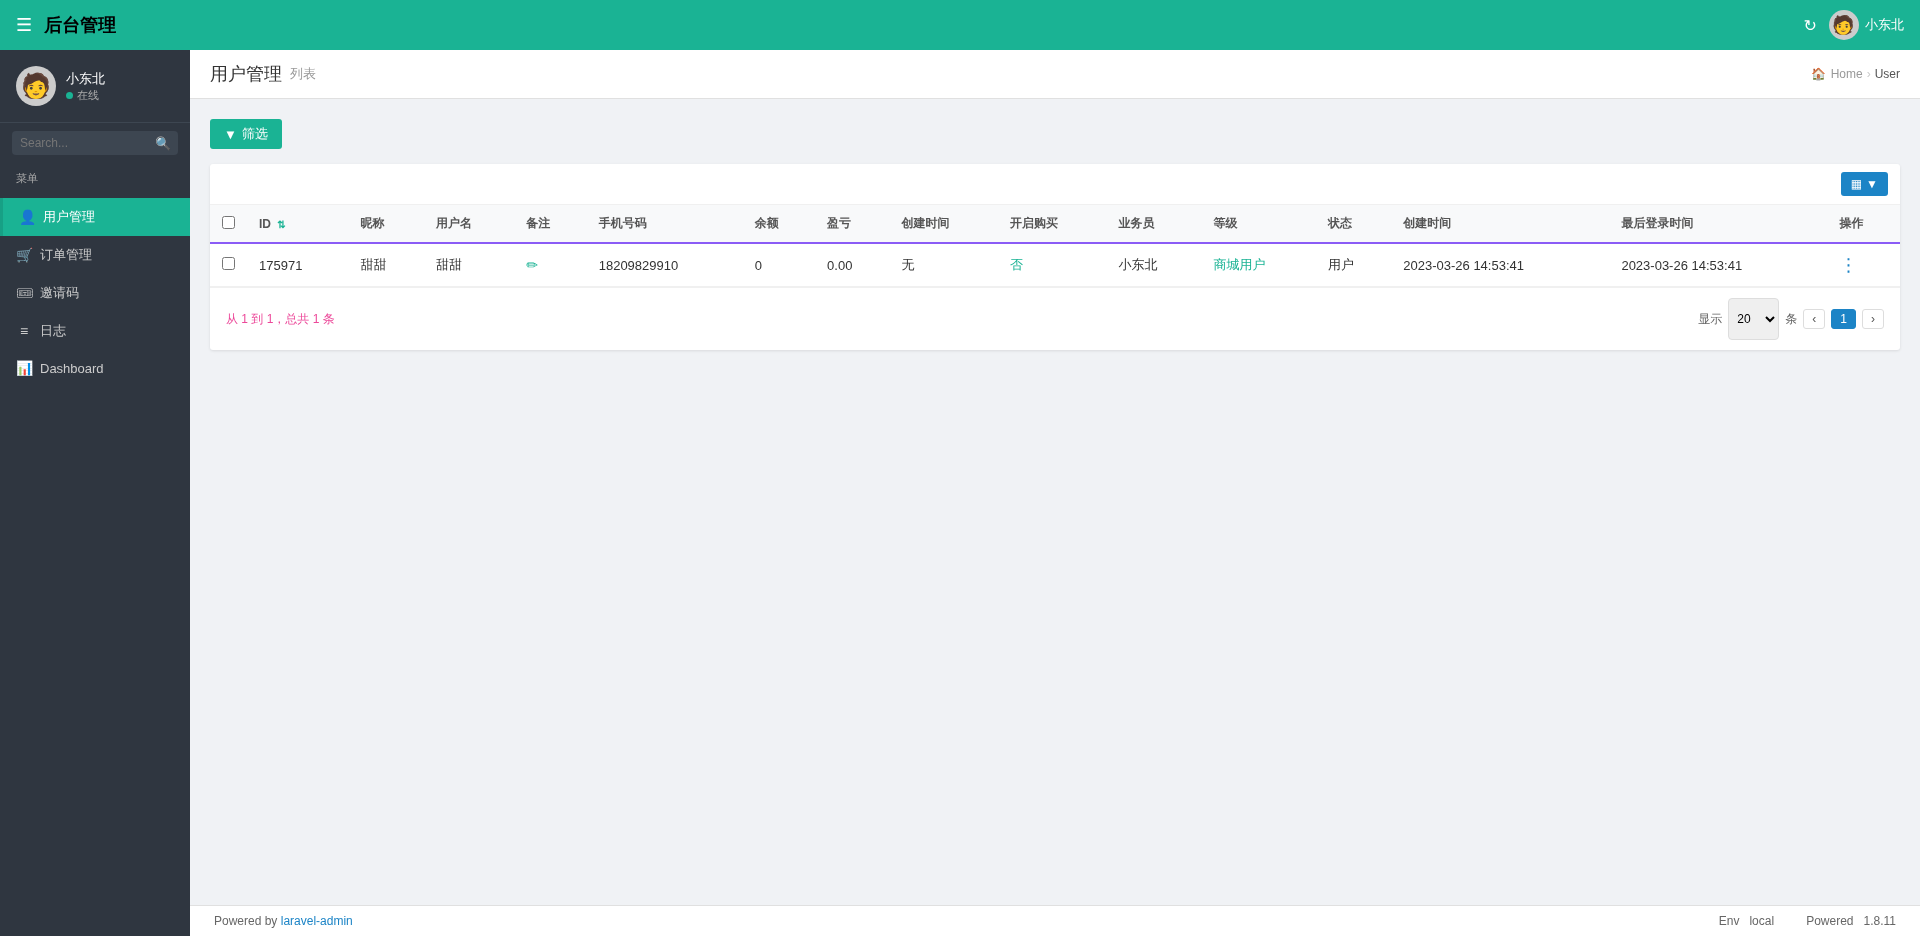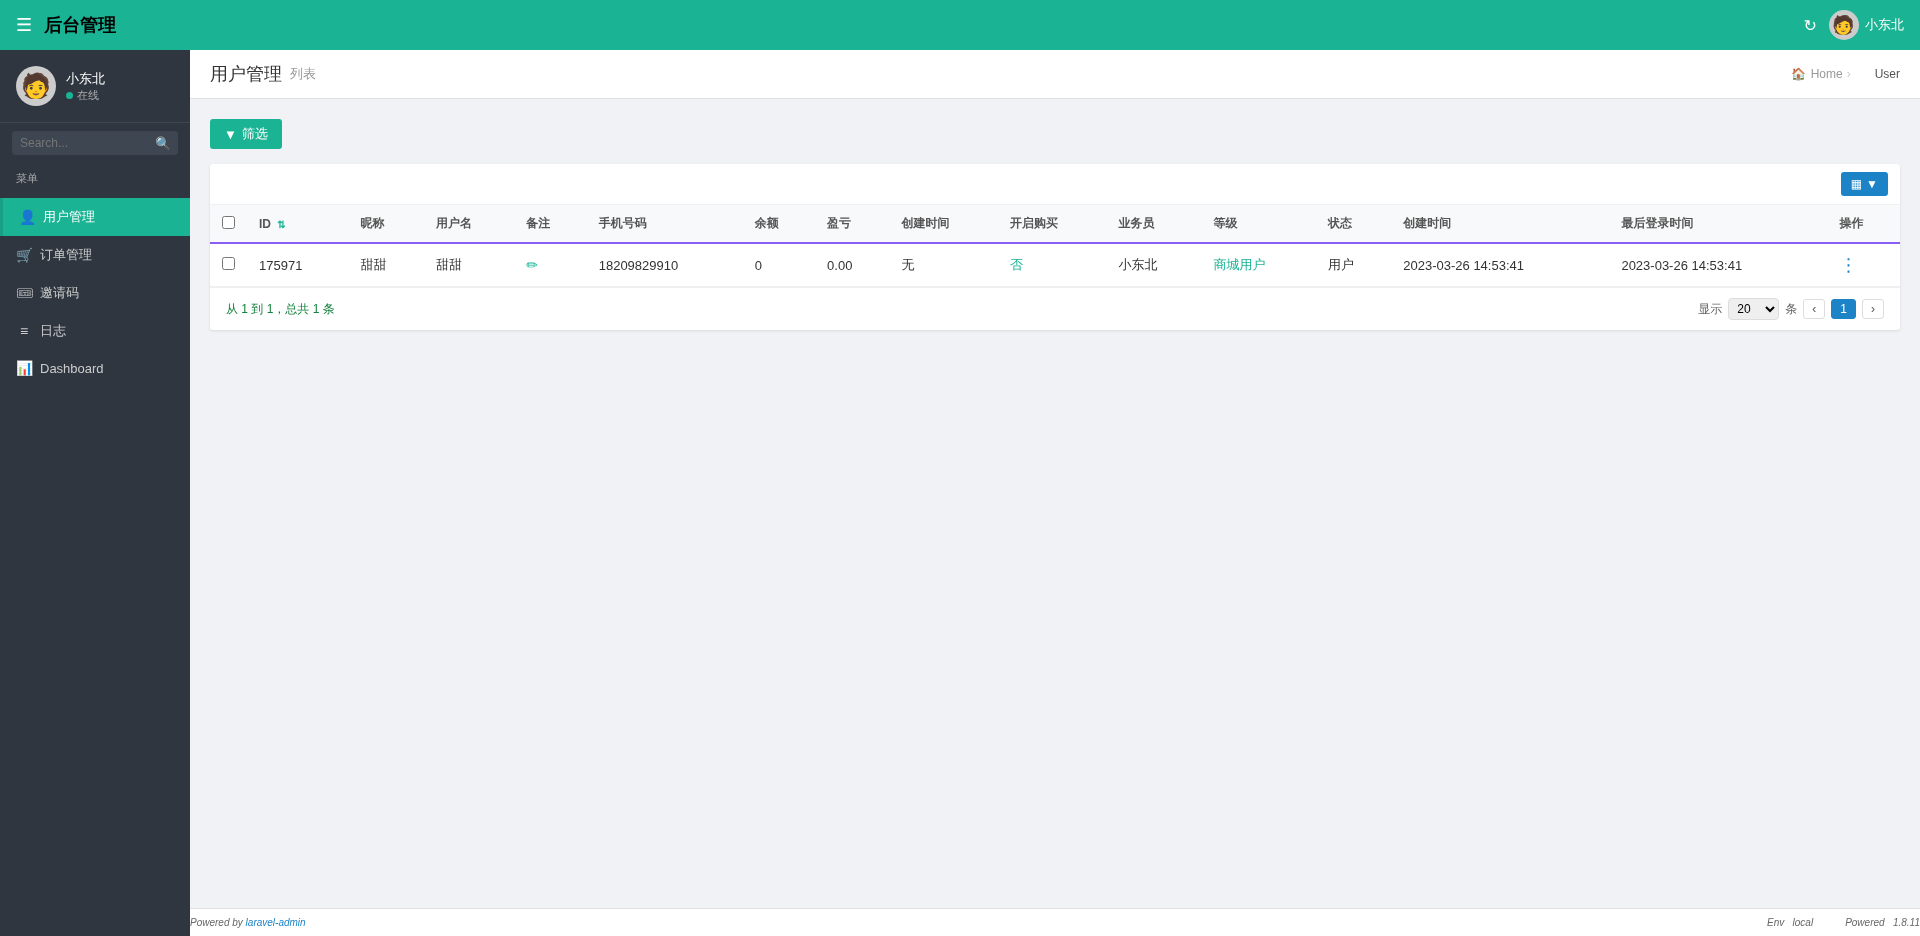--- a/index.html
+++ b/index.html
@@ -5,21 +5,21 @@
     * { box-sizing: border-box; margin: 0; padding: 0; }
     body { font-family: "Microsoft YaHei", Arial, sans-serif; font-size: 13px; background: #f0f2f5; display: flex; flex-direction: column; height: 100vh; overflow: hidden; }
 
     
     .app-wrapper { display: flex; flex-direction: column; height: 100vh; }
     .top-header { background: #1ab394; height: 50px; display: flex; align-items: center; justify-content: space-between; padding: 0 16px; flex-shrink: 0; }
     .main-body { display: flex; flex: 1; overflow: hidden; }
     .sidebar { width: 190px; background: #2f3640; flex-shrink: 0; display: flex; flex-direction: column; overflow-y: auto; }
     .content-area { flex: 1; display: flex; flex-direction: column; overflow: hidden; }
     .content-inner { flex: 1; overflow-y: auto; padding: 20px; }
-    .footer { background: #fff; border-top: 1px solid #e0e0e0; padding: 8px 0; display: flex; justify-content: space-between; align-items: center; flex-shrink: 0; font-size: 10px; color: #666; font-style: italic; }
+    .footer { background: #fff; border-top: 1px solid #e0e0e0; padding: 8px 24px; display: flex; justify-content: space-between; align-items: center; flex-shrink: 0; font-size: 12px; color: #666; }
 
     
     .header-left { display: flex; align-items: center; gap: 12px; }
     .header-title { color: #000000; font-size: 18px; font-weight: bold; }
     .menu-icon { color: #fff; font-size: 18px; cursor: pointer; }
     .header-right { display: flex; align-items: center; gap: 12px; }
     .refresh-icon { color: #fff; font-size: 16px; cursor: pointer; }
     .user-info { display: flex; align-items: center; gap: 6px; color: #fff; cursor: pointer; }
     .user-avatar-top { width: 30px; height: 30px; border-radius: 50%; background: #ccc; overflow: hidden; display: flex; align-items: center; justify-content: center; font-size: 18px; }
 
@@ -40,21 +40,21 @@
     .sidebar-item .item-icon { font-size: 14px; width: 16px; text-align: center; }
 
     
     .page-header { background: #fff; padding: 12px 20px; border-bottom: 1px solid #e0e0e0; display: flex; align-items: center; justify-content: space-between; flex-shrink: 0; }
     .page-title-wrap { display: flex; align-items: center; gap: 8px; }
     .page-title { font-size: 18px; color: #333; font-weight: normal; }
     .page-subtitle { font-size: 13px; color: #999; }
     .breadcrumb { display: flex; align-items: center; gap: 4px; font-size: 12px; color: #999; }
     .breadcrumb a { color: #999; text-decoration: none; }
     .breadcrumb .sep { color: #ccc; }
-    .breadcrumb .current { color: #555; margin-left: 20px; }
+    .breadcrumb .current { color: #555; }
     .home-icon { font-size: 12px; }
 
     
     .filter-bar { margin-bottom: 15px; }
     .btn-filter { background: #1ab394; color: #fff; border: none; padding: 6px 14px; border-radius: 3px; cursor: pointer; font-size: 13px; display: flex; align-items: center; gap: 5px; }
 
     
     .table-container { background: #fff; border-radius: 3px; box-shadow: 0 1px 3px rgba(0,0,0,0.1); }
     .table-toolbar { padding: 8px 12px; display: flex; justify-content: flex-end; border-bottom: 1px solid #f0f0f0; }
     .btn-columns { background: #1c84c6; color: #fff; border: none; padding: 5px 10px; border-radius: 3px; cursor: pointer; font-size: 12px; display: flex; align-items: center; gap: 4px; }
@@ -64,23 +64,23 @@
     td { padding: 10px 12px; font-size: 13px; color: #333; border-bottom: 1px solid #f0f0f0; white-space: nowrap; }
     .sort-icon { color: #1ab394; margin-left: 3px; font-size: 10px; }
     .checkbox-cell { width: 30px; }
     .checkbox-input { cursor: pointer; }
     .link-blue { color: #1ab394; text-decoration: none; cursor: pointer; }
     .edit-icon-btn { color: #1ab394; cursor: pointer; font-size: 14px; background: none; border: none; }
     .action-dots { color: #1c84c6; cursor: pointer; font-size: 18px; background: none; border: none; }
 
     
     .pagination-bar { padding: 10px 16px; display: flex; align-items: center; justify-content: space-between; border-top: 1px solid #f0f0f0; }
-    .pagination-info { font-size: 12px; color: #15803d; }
+    .pagination-info { font-size: 12px; color: #ec4899; }
     .pagination-controls { display: flex; align-items: center; gap: 6px; font-size: 12px; color: #666; }
-    .pagination-controls select { border: 1px solid #ddd; padding: 2px 4px; border-radius: 4px; font-size: 12px; }
+    .pagination-controls select { border: 1px solid #ddd; padding: 12px 4px; border-radius: 4px; font-size: 12px; }
     .page-btn { border: 1px solid #ddd; background: #fff; padding: 2px 8px; border-radius: 3px; cursor: pointer; color: #555; font-size: 12px; }
     .page-btn.active { background: #1c84c6; color: #fff; border-color: #1c84c6; }
 
     
     .footer-left a { color: #1c84c6; text-decoration: none; }
     .footer-right { display: flex; gap: 32px; }
   </style>
 </head>
 <body>
 

